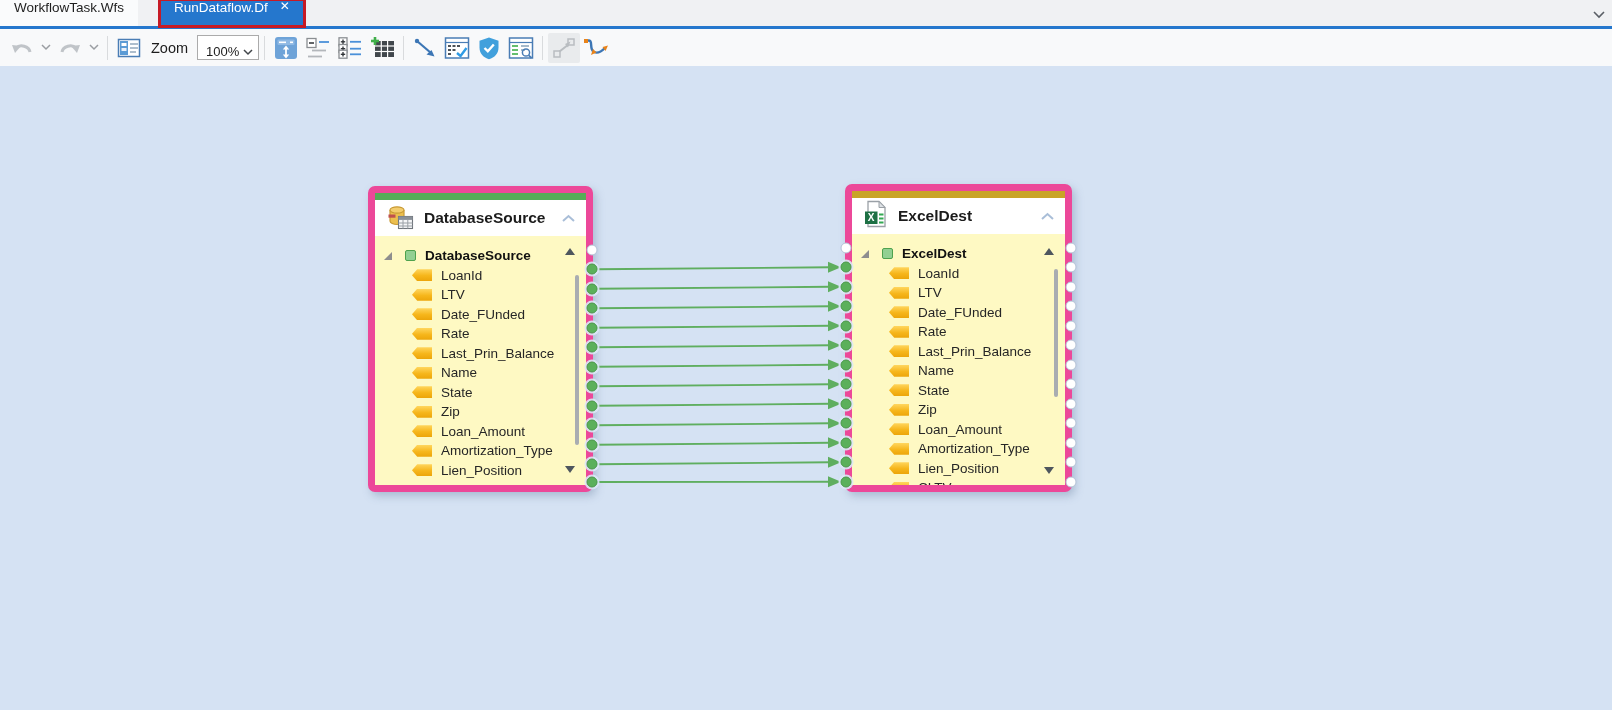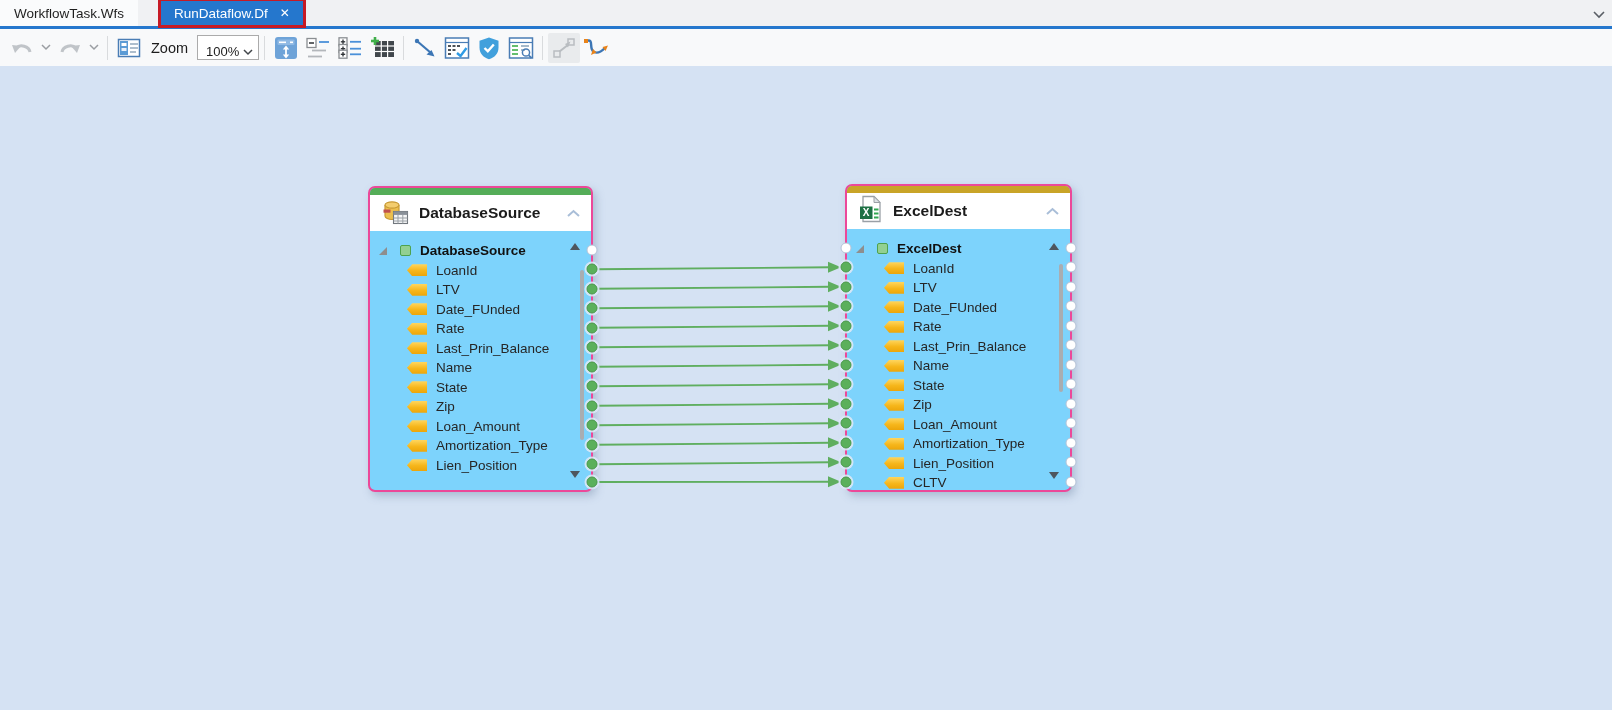--- a/index.html
+++ b/index.html
@@ -1,21 +1,21 @@
 <!DOCTYPE html>
 <html><head>
 <meta charset="utf-8">
 <style>
   * { box-sizing: border-box; margin: 0; padding: 0; }
   html,body { width:1612px; height:710px; overflow:hidden;
     font-family:"Liberation Sans", sans-serif; background:#fff; }
 
   
   .tabstrip { position:relative; height:26px; background:#f0f1f3; display:flex; align-items:stretch; }
-  .tab { display:flex; align-items:center; padding:0 14px; font-size:13.5px; color:#1e1e1e; cursor:default; }
+  .tab { display:flex; padding:0 14px; font-size:13.5px; color:#1e1e1e; cursor:default; }
   .tab.inactive { background:#fafbfc; }
   .tab.active { background:#2577cd; color:#fff; margin-left:22px;
     outline:3px solid #c61a25; outline-offset:-1px; z-index:3; }
   .tab-close { margin-left:12px; font-size:12px; line-height:1; color:#fff; }
   .strip-chevron { position:absolute; right:6px; top:5px; }
   .blueline { height:3px; background:#2577cd; }
 
   
   .toolbar { height:37px; background:#f8f9fa; display:flex; align-items:center; padding:0 6px; }
   .tbtn { width:32px; height:30px; display:flex; align-items:center; justify-content:center; border-radius:2px; }
@@ -23,21 +23,21 @@
   .tbtn.pressed { background:#e9ebed; }
   .tsep { width:1px; height:24px; background:#d9dbdd; margin:0 5px; }
   .zoom-label { font-size:14.5px; color:#1c1c1c; margin:0 9px 0 6px; }
   .zoom-box { width:62px; height:25px; background:#fff; border:1px solid #ababab;
     display:flex; align-items:flex-end; font-size:13px; color:#1c1c1c; padding-left:8px; }
   .zoom-box .zchev { margin-left:auto; margin-right:5px; }
 
   
   .canvas { position:relative; height:644px; background:#d5e2f3; overflow:hidden; }
 
-  .node { position:absolute; background:#7dd3fc; border:2px solid #ec4899; border-radius:7px;
+  .node { position:absolute; background:#fef9c3; border:7px solid #ec4899; border-radius:7px;
     box-shadow:3px 4px 8px rgba(90,115,150,.35); overflow:hidden; }
   .node-topbar { height:7px; }
   .node-header { height:36px; display:flex; align-items:center; padding:0 10px 0 12px; background:#fff; }
   .node-title { font-size:15.5px; font-weight:600; color:#1b1b1b; margin-left:10px; }
   .hdr-chevron { margin-left:auto; }
   .node-tree { padding-top:10px; position:relative; }
   .tree-row { height:19.5px; display:flex; align-items:center; padding-left:37px;
     font-size:13.5px; color:#262626; white-space:nowrap; }
   .tree-row.root { padding-left:9px; font-weight:700; color:#111; }
   .expander { width:0; height:0; border-bottom:8px solid #8e8e8e; border-left:8px solid transparent; margin-right:13px; }

